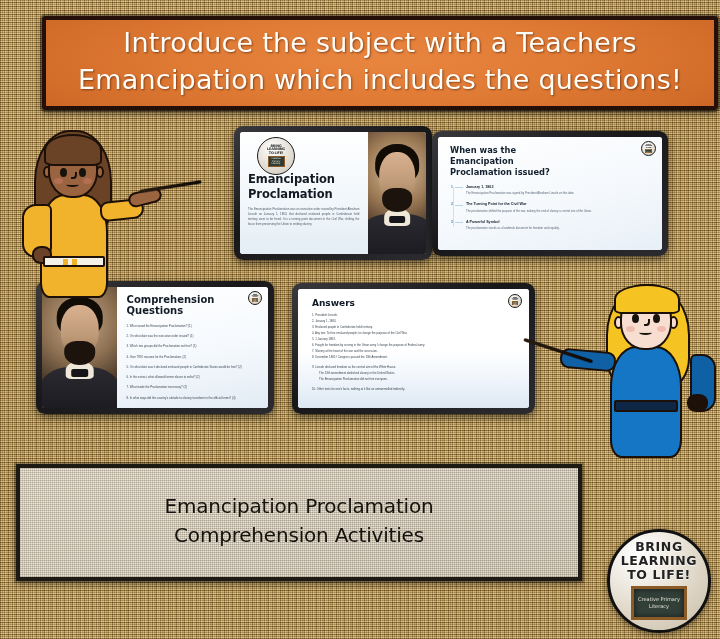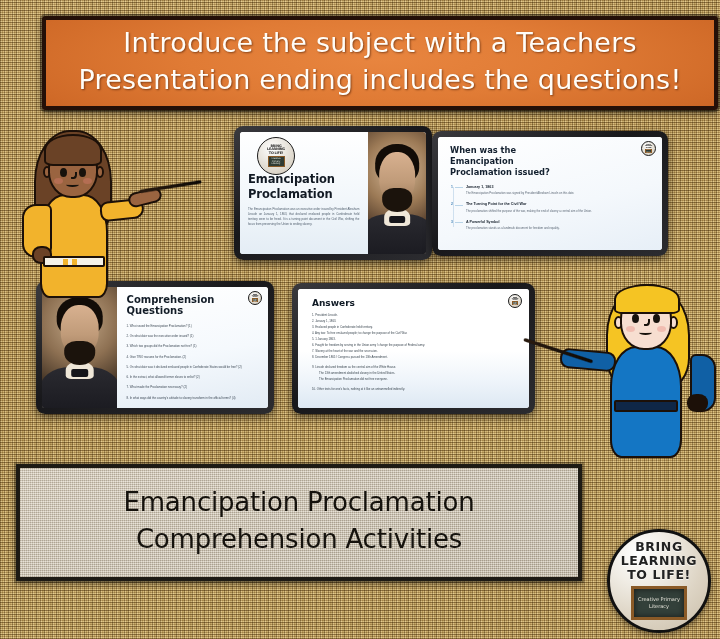--- a/index.html
+++ b/index.html
@@ -450,21 +450,21 @@
         rgba(110,100,86,.20) 0px, rgba(110,100,86,.20) 1px,
         rgba(252,250,244,.30) 1px, rgba(252,250,244,.30) 2px),
       linear-gradient(165deg,#d6ccba 0%, #c9bfad 55%, #bfb5a2 100%);
     box-shadow: 0 0 0 2px rgba(0,0,0,.22), 0 3px 7px rgba(0,0,0,.4);
     display:flex; flex-direction:column;
     align-items:center; justify-content:center;
     padding: 2px 10px 6px;
   }
   .title-line {
     font-family: "DejaVu Sans", sans-serif;
-    font-size: 26px; font-weight: 400;
+    font-size: 20px; font-weight: 400;
     color: #15120d; line-height: 1.42;
     white-space: nowrap; letter-spacing: -.2px;
   }
 
   
   #brand-logo {
     position: absolute;
     right: 9px; bottom: 6px;
     width: 104px; height: 104px;
     border-radius: 50%;
@@ -494,21 +494,21 @@
     font-size: 5px; color:#e6e4da; text-align:center; line-height:1.45;
   }
 </style>
 </head>
 <body>
 
 <div id="poster">
 
   <div id="headline-banner">
     <div class="headline-line">Introduce the subject with a Teachers</div>
-    <div class="headline-line">Presentation ending includes the questions!</div>
+    <div class="headline-line">Emancipation which includes the questions!</div>
   </div>
 
   <div class="slide-frame" id="slide-1">
     <div class="slide-inner">
       <div class="s1-left">
 
         <div class="logo-badge" id="slide1-logo">
           <div class="lb-text">BRING</div>
           <div class="lb-text">LEARNING</div>
           <div class="lb-text">TO LIFE!</div>

